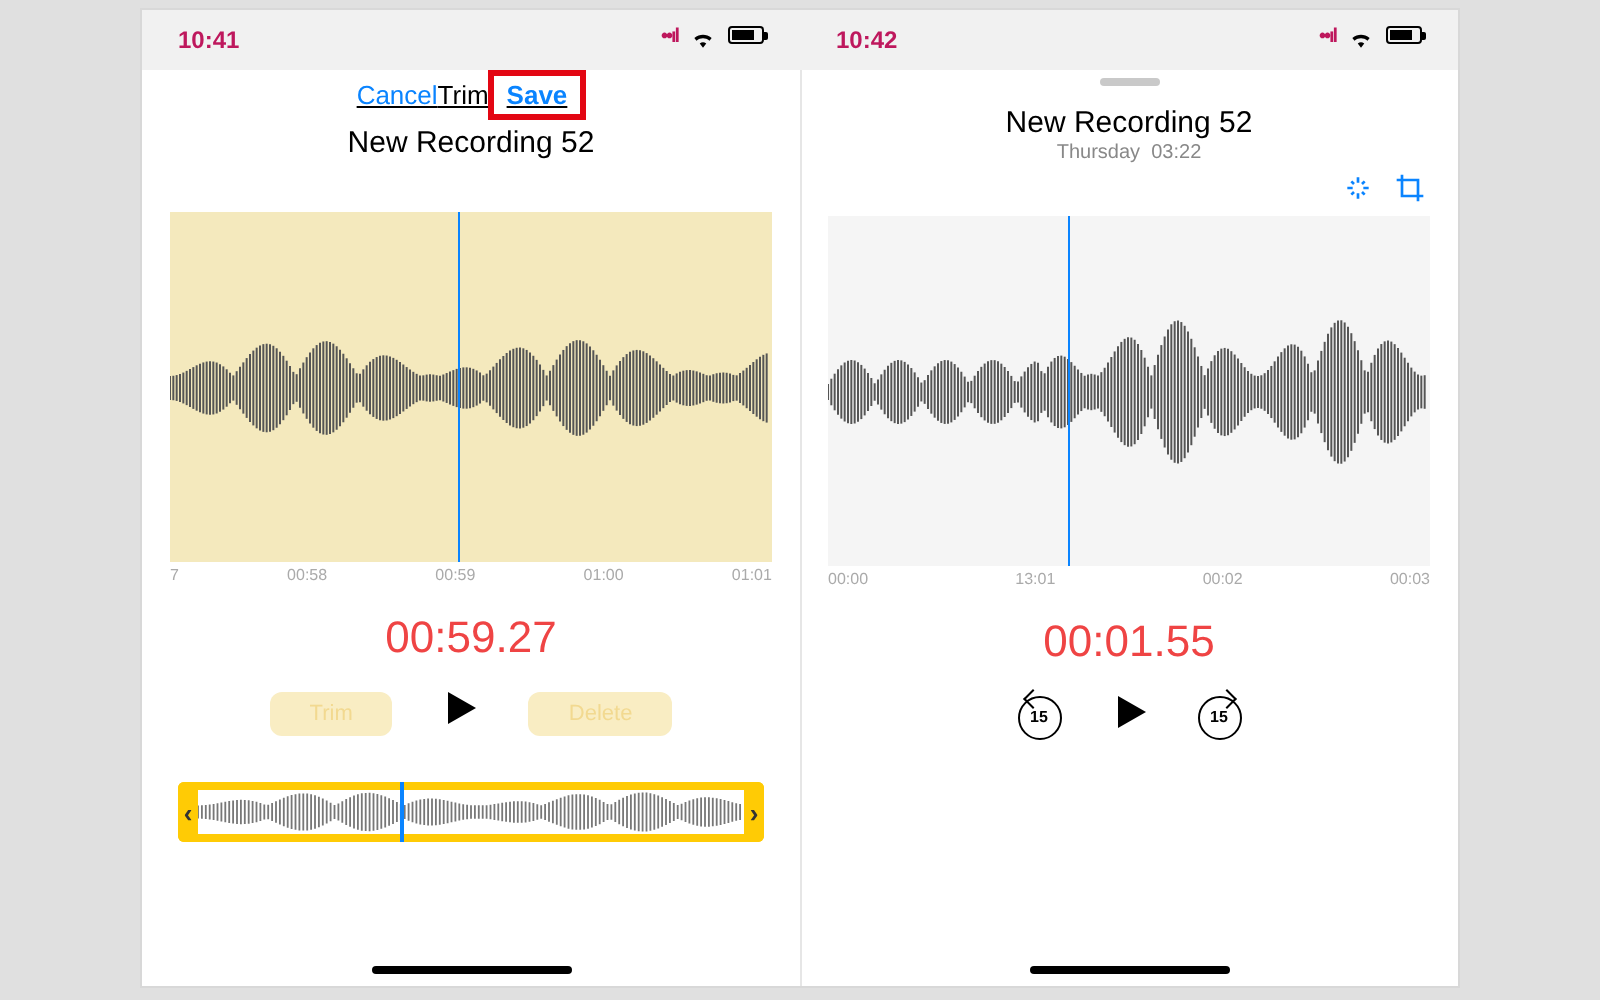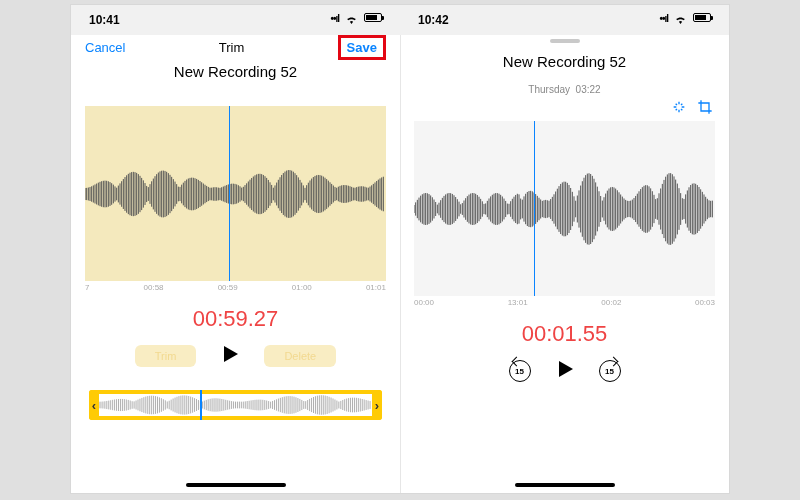--- a/index.html
+++ b/index.html
@@ -19,38 +19,38 @@
   }
   .phone {
     width: 50%; height: 100%;
     display: flex; flex-direction: column;
     position: relative;
   }
   .divider-v { position:absolute; left:50%; top:0; bottom:0; width:1px; background:#e6e6e6; }
   .status-bar {
     height: 30px; background: #f1f1f1;
     display: flex; align-items: center; justify-content: space-between;
-    padding: 0 18px; font-size: 12px; font-weight: 600; color:#000000;
+    padding: 0 18px; font-size: 12px; font-weight: 600; color:#be185d;
   }
   .status-icons { display:flex; gap:6px; align-items:flex-start; }
   .signal { font-size:10px; letter-spacing:-1px; }
   .battery { width:18px; height:9px; border:1px solid #000; border-radius:2px; position:relative; }
   .battery::after{content:"";position:absolute;right:-3px;top:2px;width:2px;height:4px;background:#000;border-radius:0 1px 1px 0;}
   .battery-fill{position:absolute;left:1px;top:1px;bottom:1px;width:70%;background:#000;}
   .nav-bar {
-    height: 24px; display:flex; align-items:center; justify-content:space-between;
-    padding: 0 14px; font-size: 13px;
+    height: 24px; display:flex; align-items:center; justify-content:center;
+    padding: 0 14px; font-size: 13px; text-decoration: underline;
   }
   .nav-left { color:#0a84ff; }
   .nav-title { color:#000; font-weight:500; }
   .nav-right { color:#0a84ff; font-weight:600; }
   .highlight-red { border: 3px solid #e30613; padding: 2px 6px; }
   .title-block { text-align:center; margin-top:4px; }
   .rec-title { font-size:15px; font-weight:500; color:#000; }
-  .rec-sub { font-size:10px; color:#888; margin-top:14px; }
+  .rec-sub { font-size:10px; color:#888; margin-top:1px; }
   .grabber { width:30px; height:4px; background:#c9c9c9; border-radius:3px; margin:4px auto 0; }
   .tool-row { display:flex; justify-content:flex-end; padding:4px 16px 0; gap:10px; height:20px;}
   .tool-icon { width:16px; height:16px; color:#0a84ff; }
   .wave-zone {
     margin: 6px 14px 0; height: 175px; position:relative; overflow:hidden;
   }
   .wave-bg-yellow { background:#f4e9bd; }
   .wave-bg-grey { background:#f5f5f5; }
   .waveform { position:absolute; left:0; right:0; top:50%; transform:translateY(-50%); height:80px; }
   .scrubber { position:absolute; top:-4px; bottom:-4px; width:1px; background:#0a84ff; }

